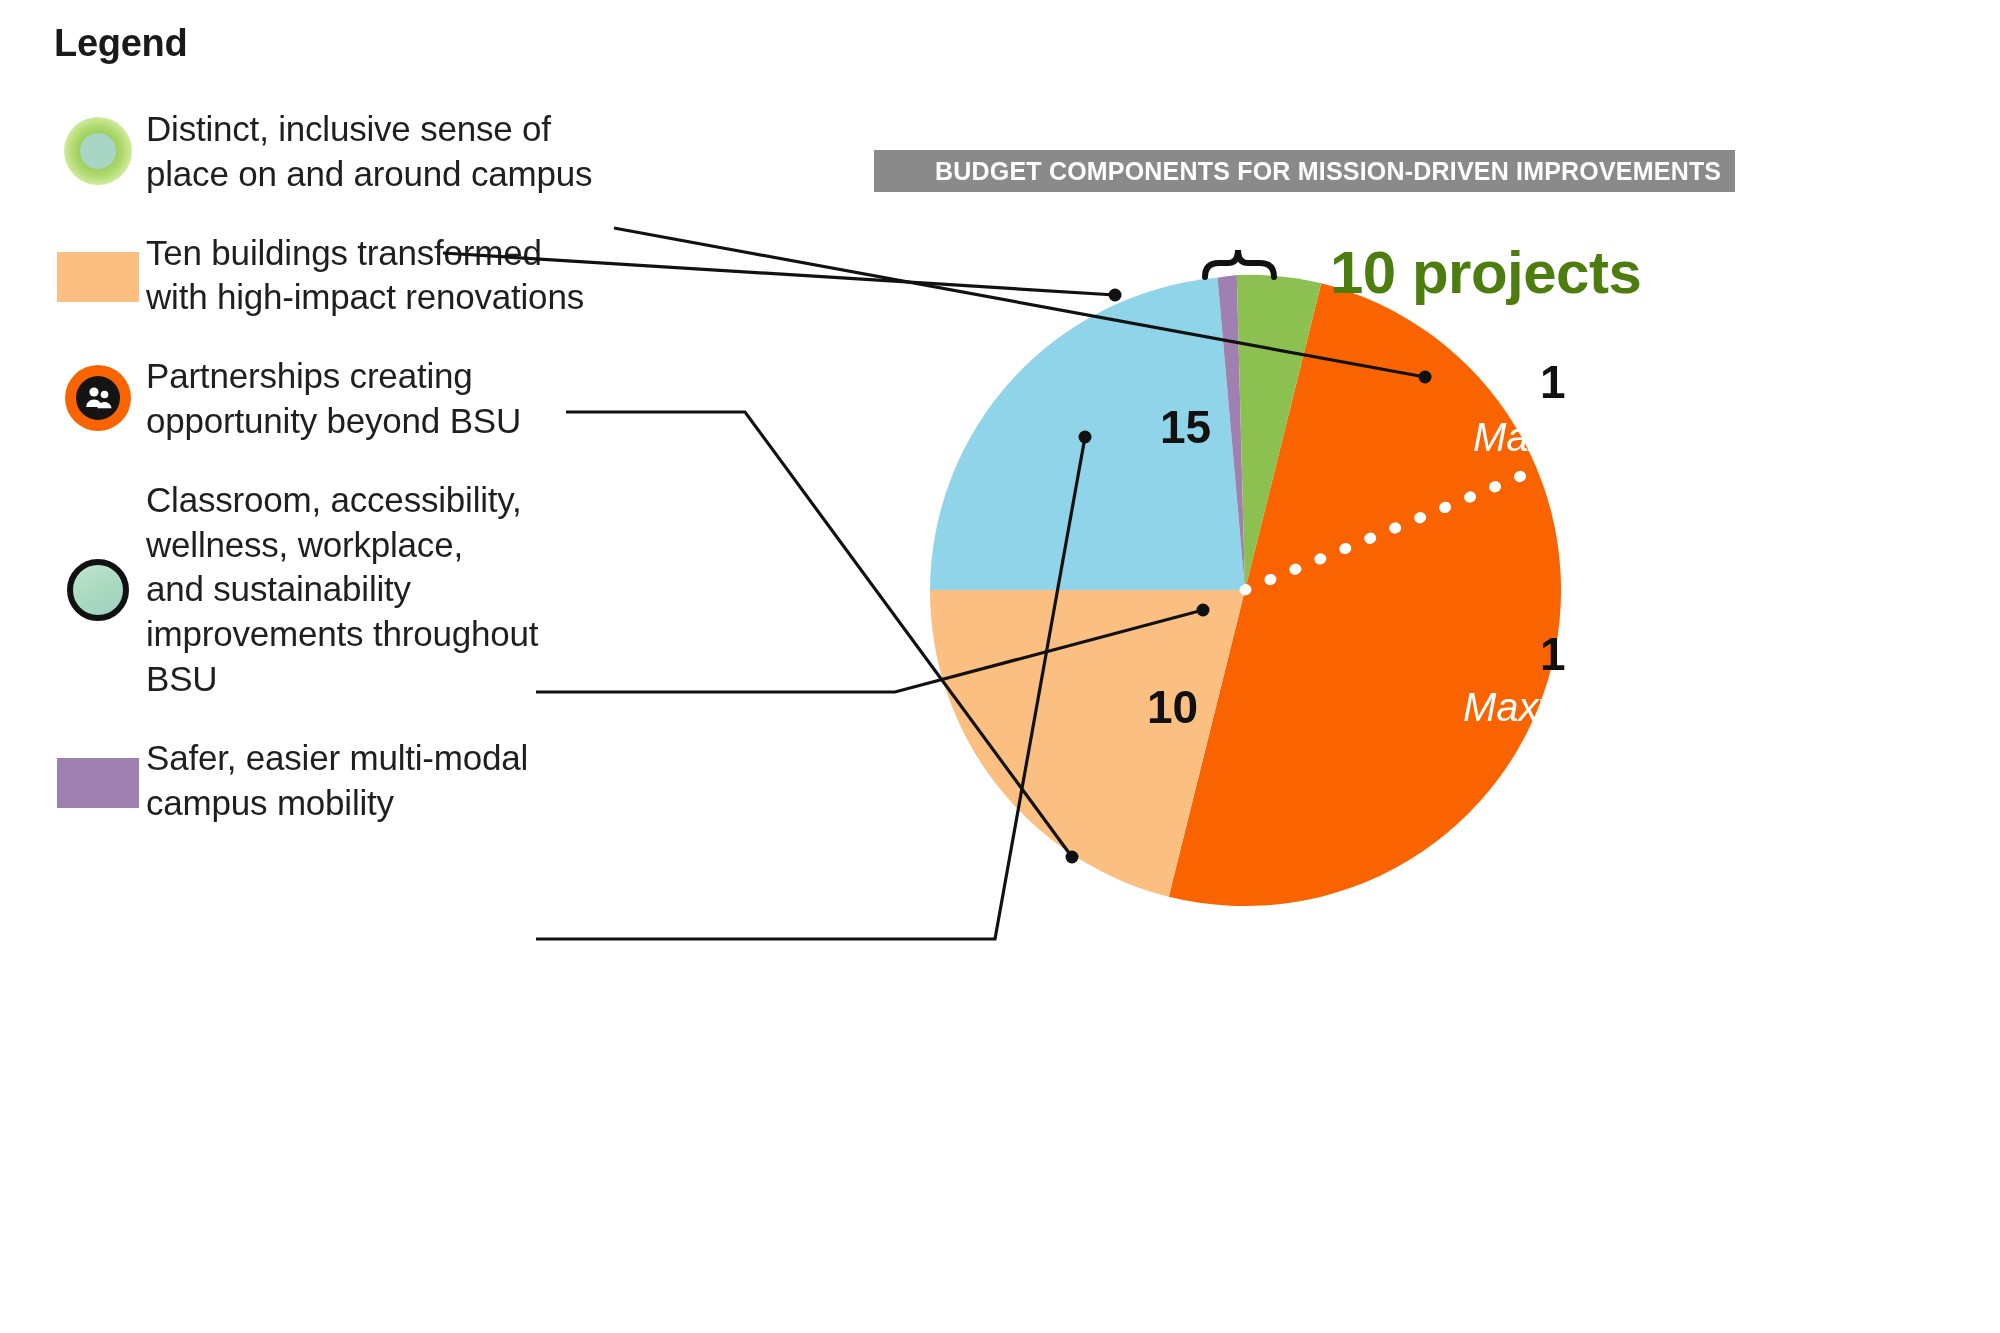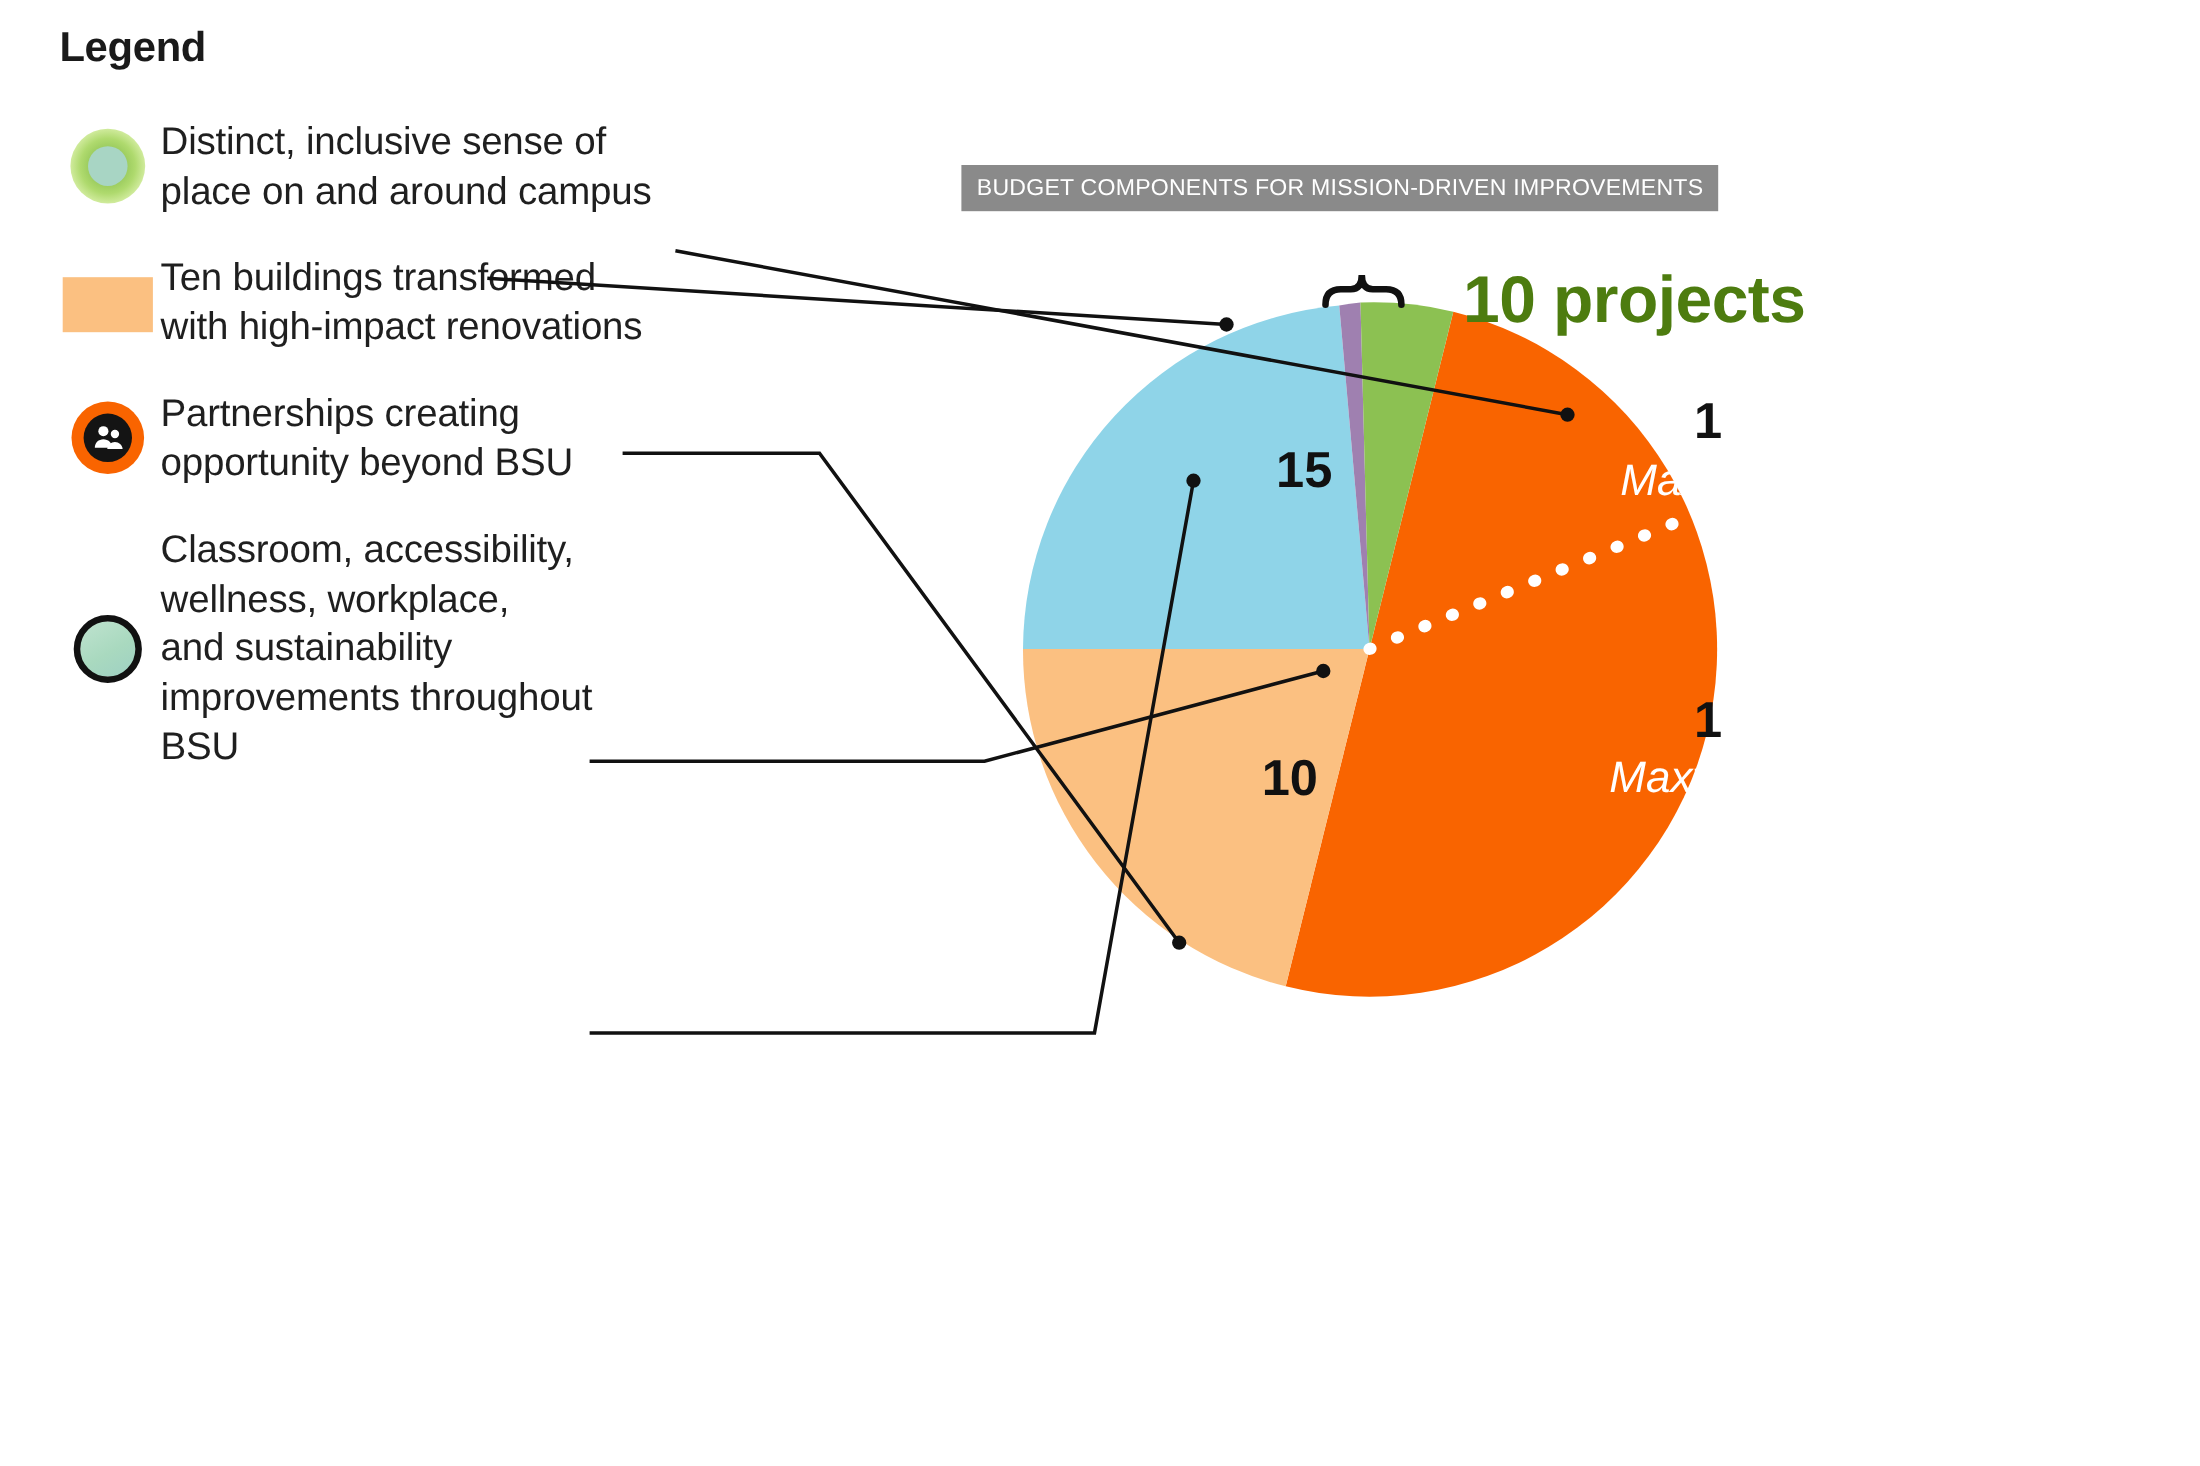--- a/index.html
+++ b/index.html
@@ -47,22 +47,22 @@
     box-sizing:border-box;margin-top:-4px;
   }
 
   
   #banner{
     position:absolute;left:874px;top:150px;height:42px;
     padding:0 14px;display:flex;align-items:center;
     background:#8a8a8a;
   }
   #banner span{
-    color:#ffffff;font-size:21px;font-weight:normal;
-    letter-spacing:0.2px;white-space:nowrap;
+    color:#ffffff;font-size:25px;font-weight:bold;
+    letter-spacing:0.2px;white-space:nowrap;margin-left:47px;
   }
 
   
   #pie-area{position:absolute;left:0;top:0;width:2000px;height:1333px;}
   #pie-svg{position:absolute;left:0;top:0;}
 
   .pielabel{
     position:absolute;font-weight:bold;color:#111;
     font-size:46px;white-space:nowrap;
   }
@@ -120,20 +120,27 @@
       <div class="swatch-box">
         <div class="sw-outline" style="background:linear-gradient(150deg,#BFE3CF 0%, #A9D9BF 55%, #9ED0C3 100%);border:6px solid #111;"></div>
       </div>
       <div class="legend-label">Classroom, accessibility,
 wellness, workplace,
 and sustainability
 improvements throughout
 BSU</div>
     </div>
 
+    <div class="legend-row">
+      <div class="swatch-box">
+        <div class="sw-rect" style="background:#9F80B0;"></div>
+      </div>
+      <div class="legend-label">Safer, easier multi-modal
+campus mobility</div>
+    </div>
   </div>
 
   <div id="banner">
     <span>BUDGET COMPONENTS FOR MISSION-DRIVEN IMPROVEMENTS</span>
   </div>
 
   <div id="pie-area">
 
     <svg id="pie-svg" width="2000" height="1333" viewBox="0 0 2000 1333">
 

